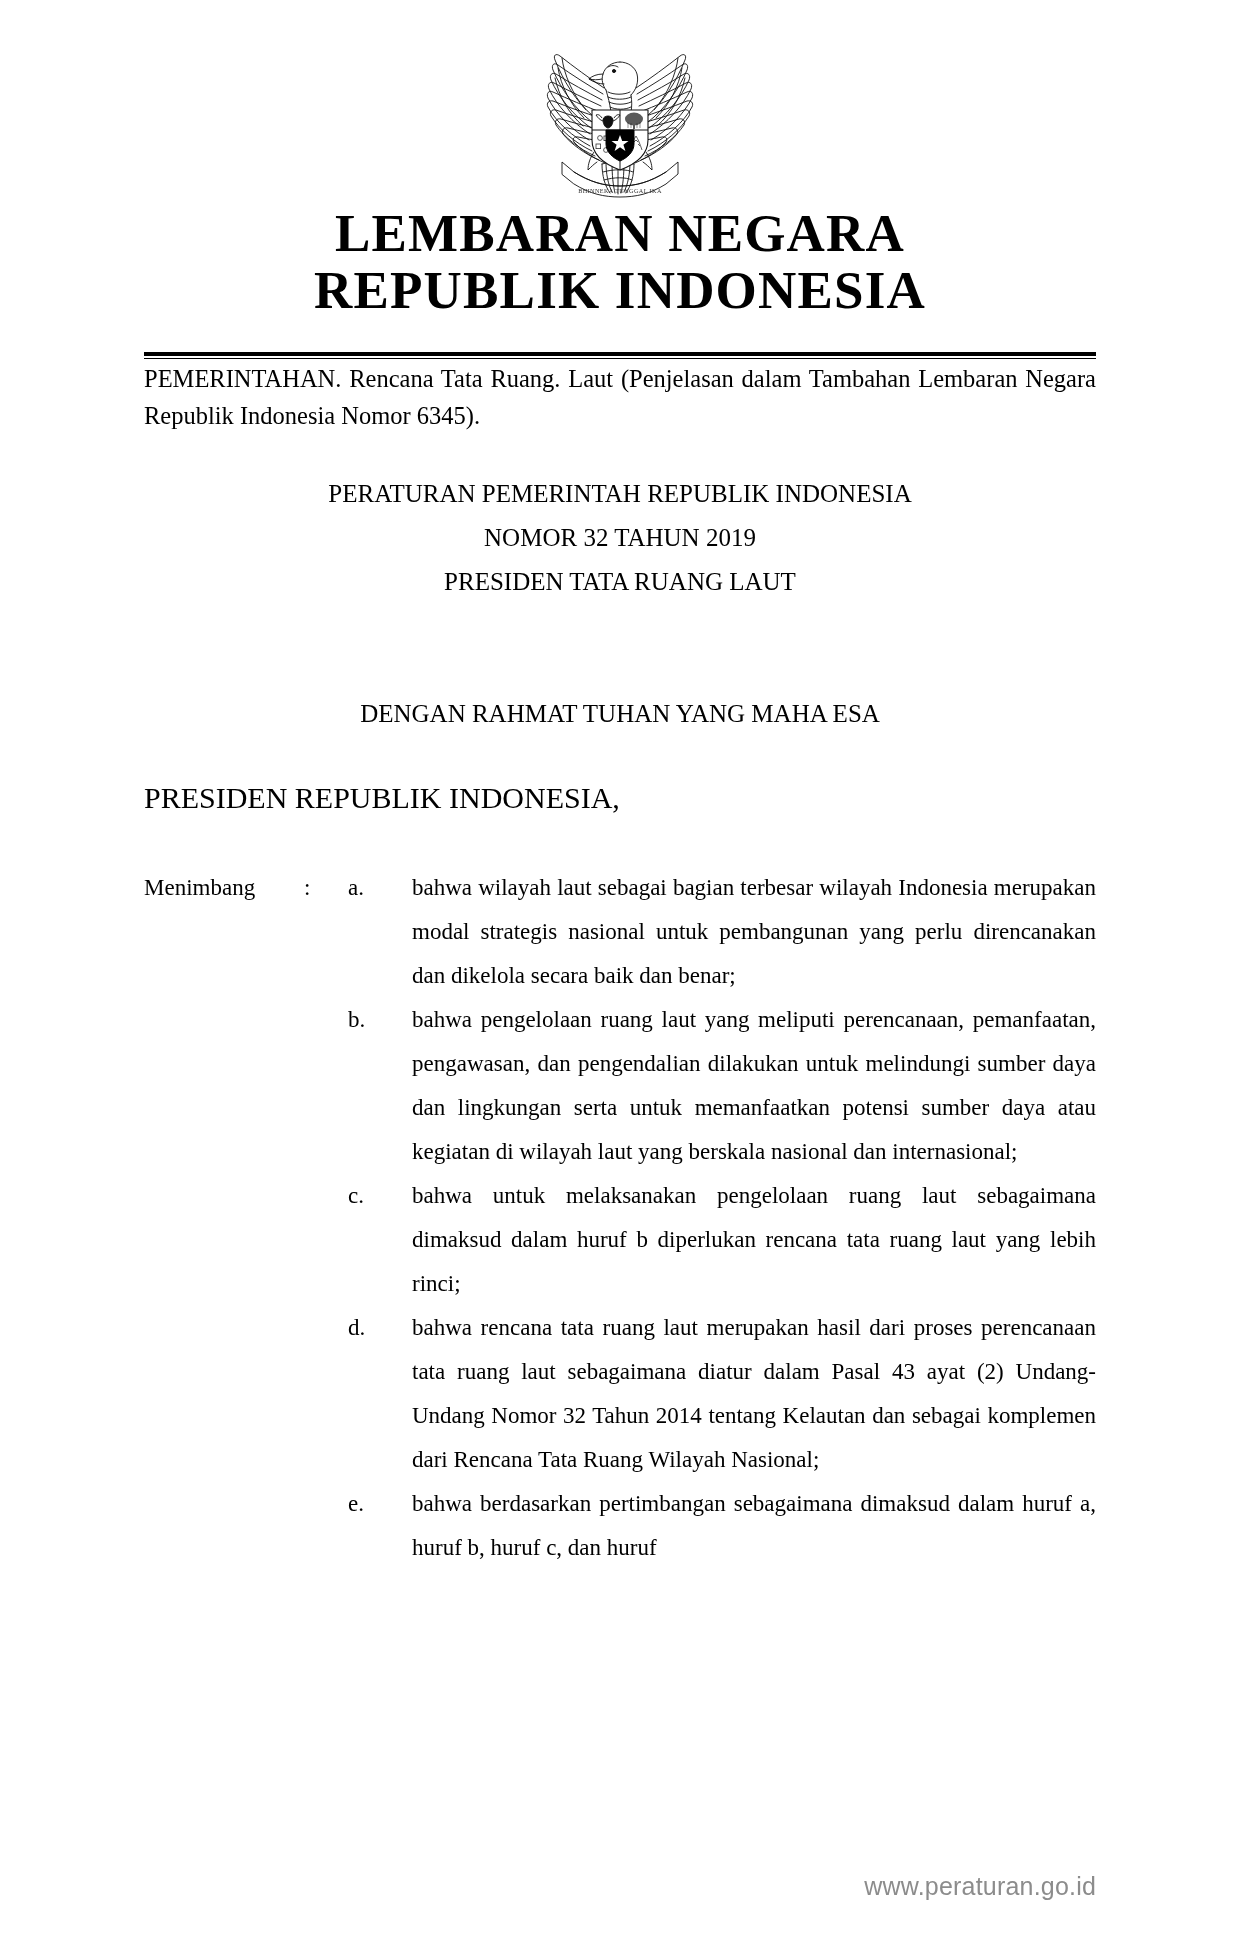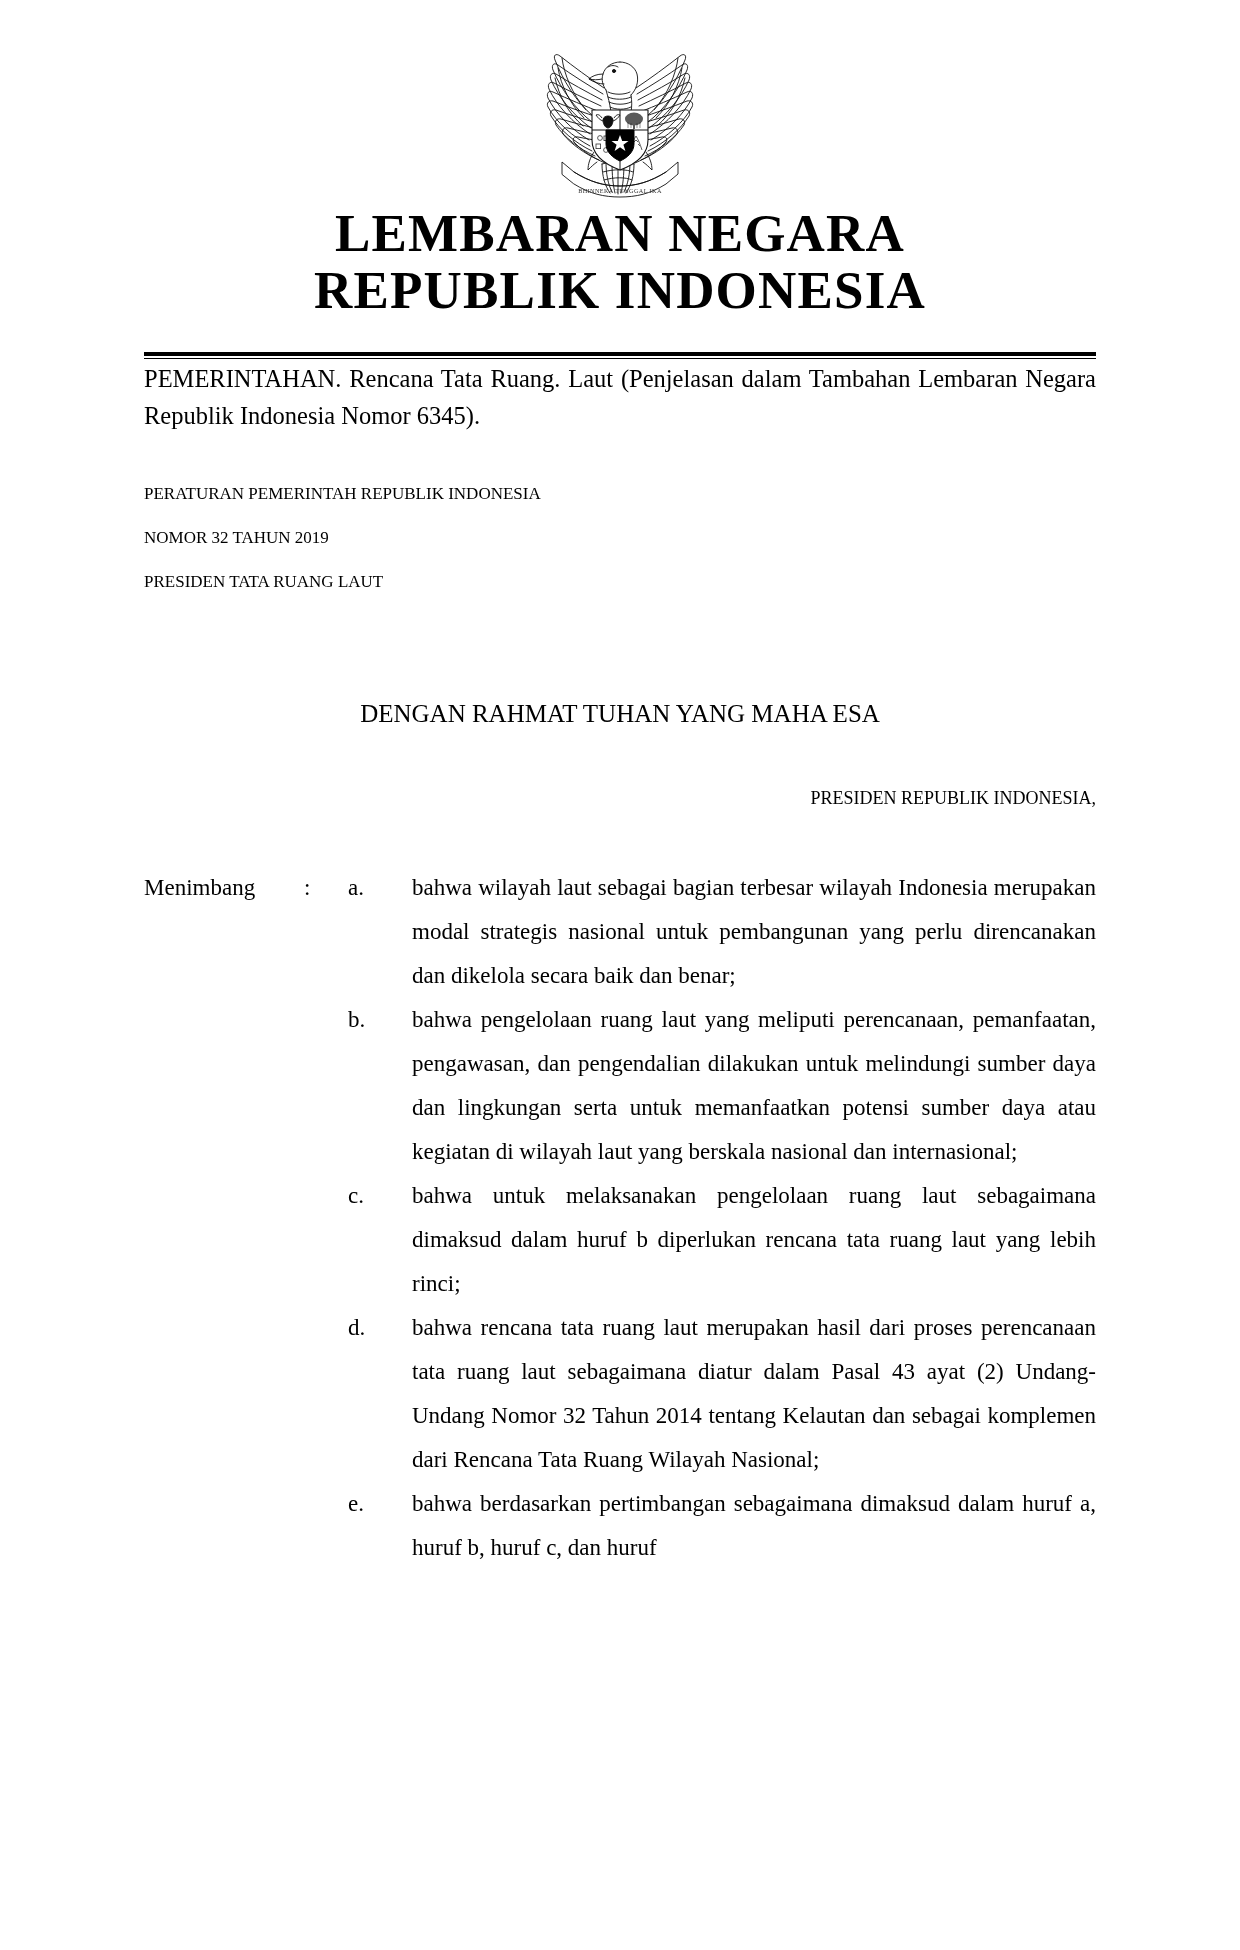--- a/index.html
+++ b/index.html
@@ -88,41 +88,42 @@
     text-align-last: left;
     hyphens: none;
   }
 
   
   .titleblock {
     position: absolute;
     left: 144px;
     top: 472px;
     width: 952px;
-    font-size: 17px;
-    line-height: 44px;
-  }
-  .titleblock .t-line { display: block; }
-
-  .oath {
-    position: absolute;
-    left: 144px;
-    top: 692px;
-    width: 952px;
     text-align: center;
     font-size: 25px;
     line-height: 44px;
   }
+  .titleblock .t-line { display: block; }
+
+  .oath {
+    position: absolute;
+    left: 144px;
+    top: 692px;
+    width: 952px;
+    text-align: center;
+    font-size: 25px;
+    line-height: 44px;
+  }
   .president {
     position: absolute;
     left: 144px;
     top: 776px;
     width: 952px;
-    text-align: right;
-    font-size: 18px;
+    text-align: left;
+    font-size: 30px;
     line-height: 44px;
   }
 
   
   .considerans {
     position: absolute;
     left: 144px;
     top: 866px;
     width: 952px;
     font-size: 23px;
@@ -335,14 +336,15 @@
 
         <div class="cons-item">
           <div class="cons-marker">e.</div>
           <div class="cons-text">bahwa berdasarkan pertimbangan sebagaimana dimaksud dalam huruf a, huruf b, huruf c, dan huruf</div>
         </div>
 
       </div>
     </div>
   </div>
 
+  <div class="footer">www.peraturan.go.id</div>
 
 </div>
 
 </body></html>

